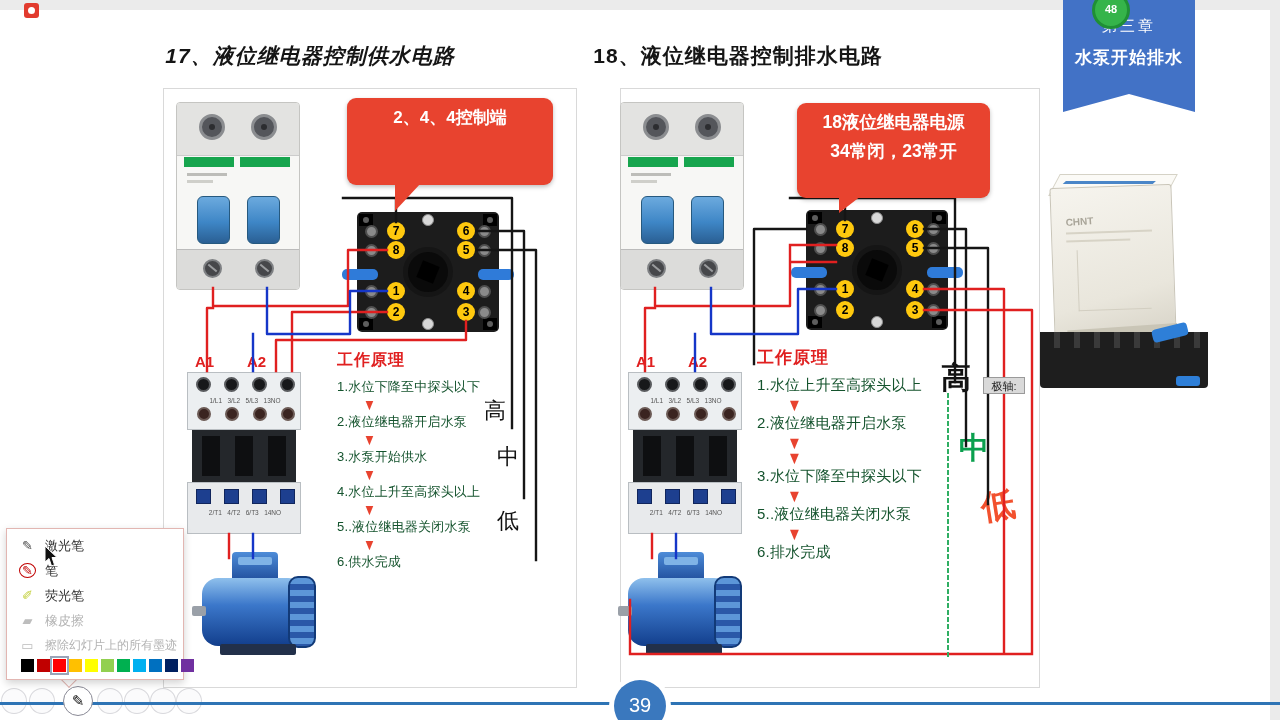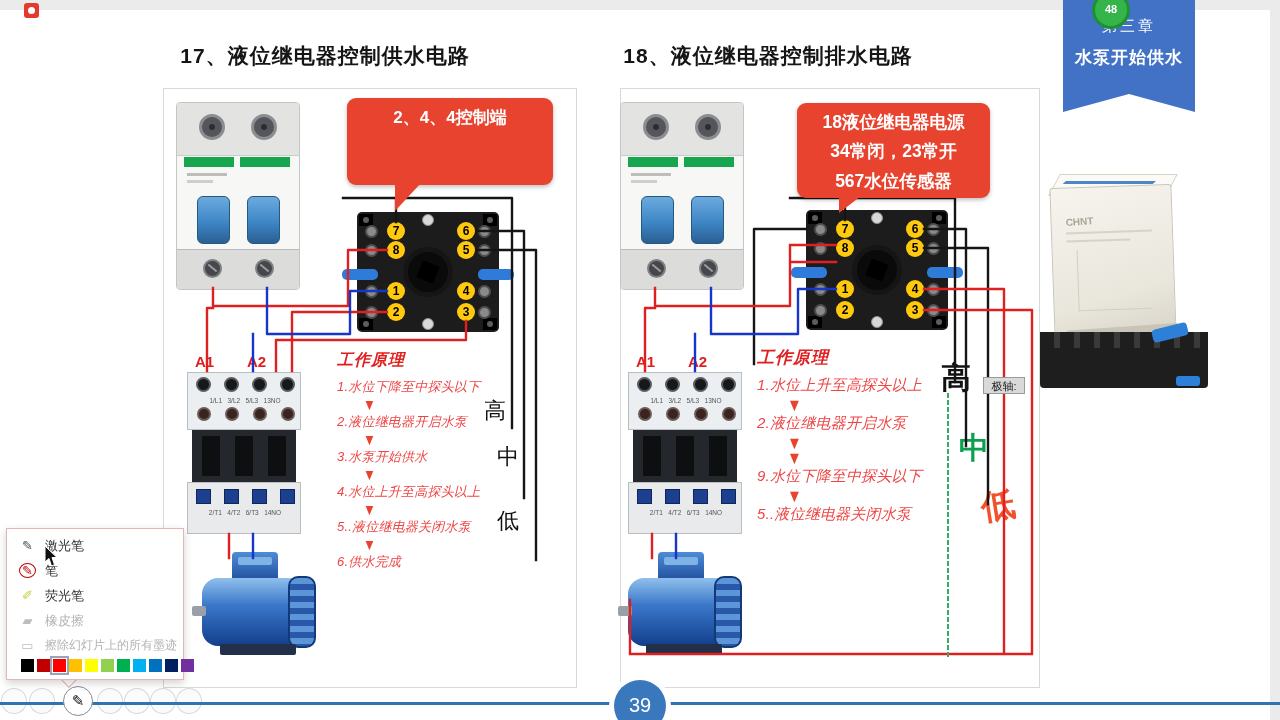--- a/index.html
+++ b/index.html
@@ -16,21 +16,21 @@
   
   .ribbon{left:1063px;top:0;width:132px;height:112px;background:#4272c6;color:#fff;text-align:center;
           clip-path:polygon(0 0,100% 0,100% 100%,50% 84%,0 100%);z-index:9;}
   .ribbon-line1{margin-top:17px;font-size:15px;letter-spacing:3px;}
   .ribbon-line2{margin-top:10px;font-size:17px;font-weight:700;letter-spacing:1px;}
   .ribbon-badge{left:1092px;top:-9px;width:32px;height:32px;border-radius:50%;background:#35b44a;
           border:3px solid #1f8f35;color:#fff;font-size:11px;font-weight:700;text-align:center;line-height:30px;z-index:10;}
 
   
   .slide-title{top:42px;width:360px;text-align:center;font-size:21px;font-weight:700;color:#151515;letter-spacing:1px;}
-  .t-left{left:145px;} .t-right{left:588px;}
+  .t-left{left:130px;font-style:italic;} .t-right{left:558px;}
   .panel{top:88px;height:598px;border:1px solid #d9d9d9;background:#fff;}
   .p-left{left:163px;width:412px;} .p-right{left:620px;width:418px;}
 
   
   .breaker{width:122px;height:186px;background:#f7f7f5;border:1px solid #c5c5c2;border-radius:4px;z-index:2;}
   .bk-top{position:absolute;left:0;top:0;width:122px;height:52px;background:#e3e3e1;border-bottom:1px solid #ccc;border-radius:3px 3px 0 0;}
   .bk-knob{position:absolute;top:11px;width:26px;height:26px;border-radius:50%;background:#54565b;border:3px solid #8b8d90;box-sizing:border-box;}
   .bk-knob::after{content:"";position:absolute;left:7px;top:7px;width:6px;height:6px;border-radius:50%;background:#2c2d30;}
   .bk-green{position:absolute;left:7px;top:54px;width:106px;height:10px;background:
      linear-gradient(90deg,#17a54e 0 47%,#f7f7f5 47% 53%,#17a54e 53% 100%);}
@@ -80,23 +80,23 @@
 
   
   .callout{background:#e8432f;border-radius:9px;color:#fff;text-align:center;font-weight:700;z-index:6;
            box-shadow:0 2px 4px rgba(0,0,0,.25);}
   .co-left{left:347px;top:98px;width:206px;height:87px;font-size:17px;line-height:1.62;padding-top:6px;box-sizing:border-box;}
   .co-right{left:797px;top:103px;width:193px;height:95px;font-size:17.5px;line-height:1.68;padding-top:5px;box-sizing:border-box;}
   .co-left::after{content:"";position:absolute;left:48px;bottom:-26px;border-top:28px solid #e8432f;border-right:26px solid transparent;}
   .co-right::after{content:"";position:absolute;left:42px;bottom:-15px;border-top:17px solid #e8432f;border-right:22px solid transparent;}
 
   
-  .principle{z-index:4;font-style:italic;}
+  .principle{z-index:4;}
   .pr-title{color:#e02020;font-weight:700;font-size:16px;margin-bottom:7px;letter-spacing:1px;}
-  .step-text{font-size:13px;color:#ef4444;letter-spacing:0.2px;}
+  .step-text{font-size:13px;color:#14532d;letter-spacing:0.2px;}
   .step-arrow{color:#e8432f;font-size:13px;line-height:11px;margin:3px 0 3px 26px;transform:scaleY(1.2);}
   .pr-right .pr-title{font-size:17px;}
   .pr-right .step-text{font-size:15px;font-weight:500;}
   .pr-right .step-arrow{font-size:15px;margin:4px 0 4px 30px;}
   .steps .step:last-child .step-arrow{display:none;}
 
   
   .lv{z-index:4;color:#111;}
   .lv-l{font-size:22px;}
   .lv-rh{font-size:30px;font-weight:700;}
@@ -161,21 +161,21 @@
 <body>
 
 <div id="stage">
 
   <div class="abs top-strip"></div>
   <div class="abs right-strip"></div>
   <div class="abs rec-icon"></div>
 
   <div class="abs ribbon">
     <div class="ribbon-line1">第三章</div>
-    <div class="ribbon-line2">水泵开始供水</div>
+    <div class="ribbon-line2">水泵开始排水</div>
   </div>
   <div class="abs ribbon-badge">48</div>
 
   <div class="abs slide-title t-left">17、液位继电器控制供水电路</div>
   <div class="abs slide-title t-right">18、液位继电器控制排水电路</div>
 
   <div class="abs panel p-left"></div>
   <div class="abs panel p-right"></div>
 
   <div class="abs breaker" style="left:176px;top:102px;">
@@ -354,21 +354,20 @@
       <path stroke="#2fae62" stroke-width="2" stroke-dasharray="3 4" d="M948,394 L948,660"></path>
     </g>
   </svg>
 
   <div class="abs callout co-left">
     <div>2、4、4控制端</div>
   </div>
   <div class="abs callout co-right">
     <div>18液位继电器电源</div>
     <div>34常闭，23常开</div>
-    <div>567水位传感器</div>
   </div>
 
   <div class="abs principle" style="left:337px;top:350px;width:160px;">
     <div class="pr-title">工作原理</div>
     <div class="steps">
 
         <div class="step">
           <div class="step-text">1.水位下降至中探头以下</div>
           <div class="step-arrow">▼</div>
         </div>
@@ -411,29 +410,33 @@
         <div class="step">
           <div class="step-text">2.液位继电器开启水泵</div>
           <div class="step-arrow">▼</div>
         </div>
 
         <div class="step">
           <div class="step-arrow">▼</div>
         </div>
 
         <div class="step">
-          <div class="step-text">9.水位下降至中探头以下</div>
+          <div class="step-text">3.水位下降至中探头以下</div>
           <div class="step-arrow">▼</div>
         </div>
 
         <div class="step">
           <div class="step-text">5..液位继电器关闭水泵</div>
           <div class="step-arrow">▼</div>
         </div>
 
+        <div class="step">
+          <div class="step-text">6.排水完成</div>
+
+        </div>
       </div>
   </div>
 
   <div class="abs lv lv-l" style="left:484px;top:396px;">高</div>
   <div class="abs lv lv-l" style="left:497px;top:442px;">中</div>
   <div class="abs lv lv-l" style="left:497px;top:506px;">低</div>
   <div class="abs lv lv-rh" style="left:941px;top:358px;">高</div>
   <div class="abs lv lv-rm" style="left:959px;top:428px;">中</div>
   <div class="abs lv lv-rl" style="left:981px;top:483px;">低</div>
   <div class="abs axis-tip">极轴:</div>

